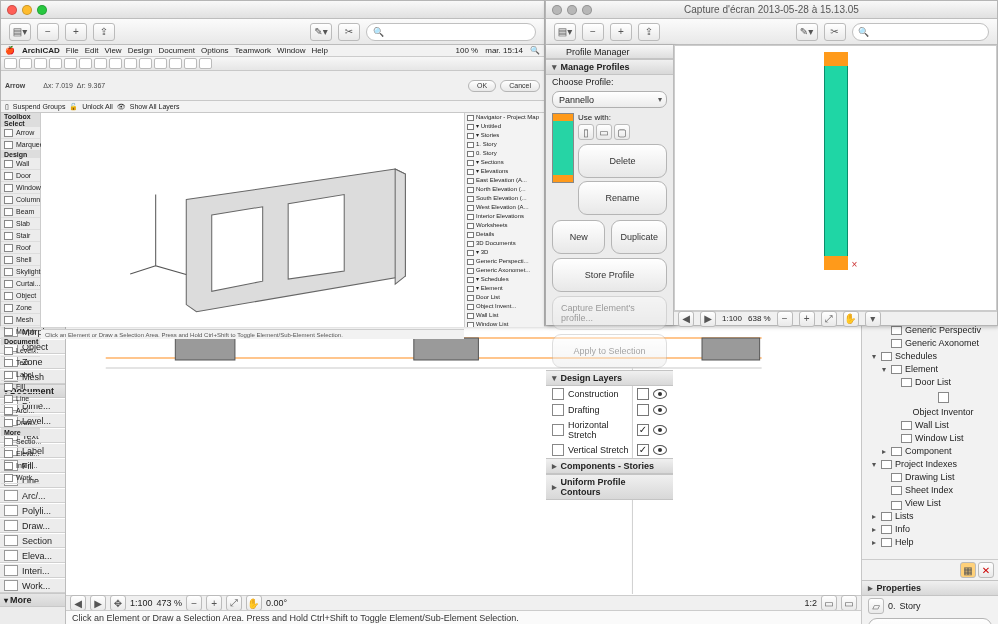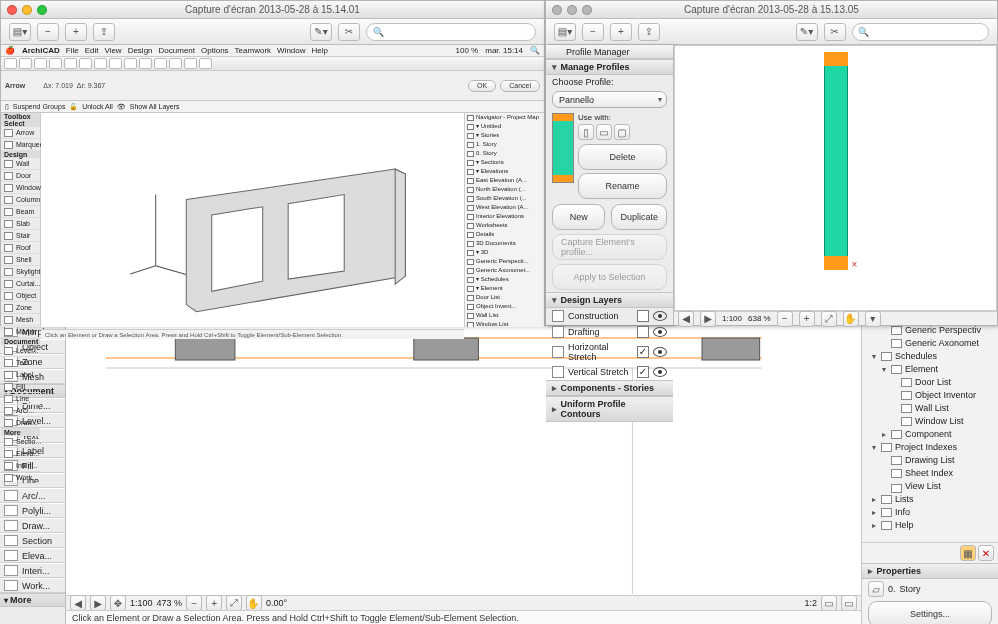--- a/index.html
+++ b/index.html
@@ -17,21 +17,21 @@
   .searchpill { flex:1; max-width:170px; height:18px; border:1px solid #c0c0c0; border-radius:9px; background:#fff; display:flex; align-items:center; padding:0 6px; color:#888; }
   .searchpill::before{content:"🔍";font-size:9px;margin-right:3px}
 
   
   .panel { background:#ececec; border:1px solid #b5b5b5; box-shadow:1px 1px 4px rgba(0,0,0,.25); }
   .panelhead { height:14px; background:linear-gradient(#f7f7f7,#dedede); border-bottom:1px solid #c4c4c4; display:flex; align-items:center; padding:0 20px; font-size:9px; }
   .row { display:flex; align-items:center; gap:4px; padding:2px 6px; font-size:9px; }
   .sectionhead { background:linear-gradient(#f0f0f0,#d8d8d8); border-top:1px solid #c4c4c4; border-bottom:1px solid #c4c4c4; font-weight:bold; }
   .sectionhead::before{content:"▸ ";color:#555}
   .sectionhead.open::before{content:"▾ "}
-  .pillbtn { height:26px; border:1px solid #b5b5b5; border-radius:9px; background:linear-gradient(#fff,#e8e8e8); display:flex; align-items:center; justify-content:center; font-size:9px; color:#333; cursor:pointer; padding:0 8px; }
+  .pillbtn { height:34px; border:1px solid #b5b5b5; border-radius:9px; background:linear-gradient(#fff,#e8e8e8); display:flex; align-items:center; justify-content:center; font-size:9px; color:#333; cursor:pointer; padding:0 8px; }
   .select { height:17px; border:1px solid #b0b0b0; border-radius:7px; background:linear-gradient(#fff,#ebebeb); display:flex; align-items:center; padding:0 14px 0 6px; font-size:9px; position:relative; }
   .select::after{content:"▾"; position:absolute; right:4px; font-size:8px; color:#555}
   .eye{width:14px;height:10px;border:1px solid #555;border-radius:50%;position:relative}
   .eye::after{content:"";position:absolute;width:4px;height:4px;background:#333;border-radius:50%;left:4px;top:2px}
   .check{width:12px;height:12px;border:1px solid #777;background:#fff}
   .check.on::after{content:"✓";font-size:10px;line-height:10px;display:block;text-align:center}
   .layerico{width:12px;height:12px;border:1px solid #888;background:#fff;display:inline-block}
 
   
   .bgstrip { position:absolute; left:0; right:0; top:324px; bottom:0; background:#e5e5e5; display:flex; }
@@ -206,21 +206,21 @@
         <div class="n" style="padding-left: 18px;">
           <span class="tri">▾</span>
           <span class="nic"></span>
           <span>Element</span>
         </div>
         <div class="n" style="padding-left: 28px;">
           <span class="tri"></span>
           <span class="nic"></span>
           <span>Door List</span>
         </div>
-        <div class="n" style="padding-left: 28px;">
+        <div class="n" style="padding-left: 28px; flex-direction: column;">
           <span class="tri"></span>
           <span class="nic"></span>
           <span>Object Inventor</span>
         </div>
         <div class="n" style="padding-left: 28px;">
           <span class="tri"></span>
           <span class="nic"></span>
           <span>Wall List</span>
         </div>
         <div class="n" style="padding-left: 28px;">
@@ -288,21 +288,20 @@
   </div>
 </div>
 
 <div id="winL" class="panel">
   <div class="titlebar">
     <div class="traffic">
       <div class="dot red"></div>
       <div class="dot yel"></div>
       <div class="dot grn"></div>
     </div>
-    <div class="title">Capture d'écran 2013-05-28 à 15.14.01</div>
   </div>
   <div class="toolbar">
     <div class="tbtn">▤▾</div>
     <div class="tbtn">−</div>
     <div class="tbtn">+</div>
     <div class="tbtn">⇪</div>
     <span style="flex:1"></span>
     <div class="tbtn">✎▾</div>
     <div class="tbtn">✂</div>
     <div class="searchpill"></div>
@@ -637,20 +636,23 @@
           </div>
           <div class="pillbtn" style="margin-bottom:3px">Delete</div>
           <div class="pillbtn">Rename</div>
         </div>
       </div>
       <div class="row" style="gap:6px">
         <div class="pillbtn" style="flex:1">New</div>
         <div class="pillbtn" style="flex:1">Duplicate</div>
       </div>
       <div class="row">
+          <div class="pillbtn" style="flex:1">Store Profile</div>
+        </div>
+      <div class="row">
           <div class="pillbtn disabled" style="flex:1">Capture Element's profile...</div>
         </div>
       <div class="row">
           <div class="pillbtn disabled" style="flex:1">Apply to Selection</div>
         </div>
 
       <div class="row sectionhead open">
           <span>Design Layers</span>
         </div>
       <div id="layers">

